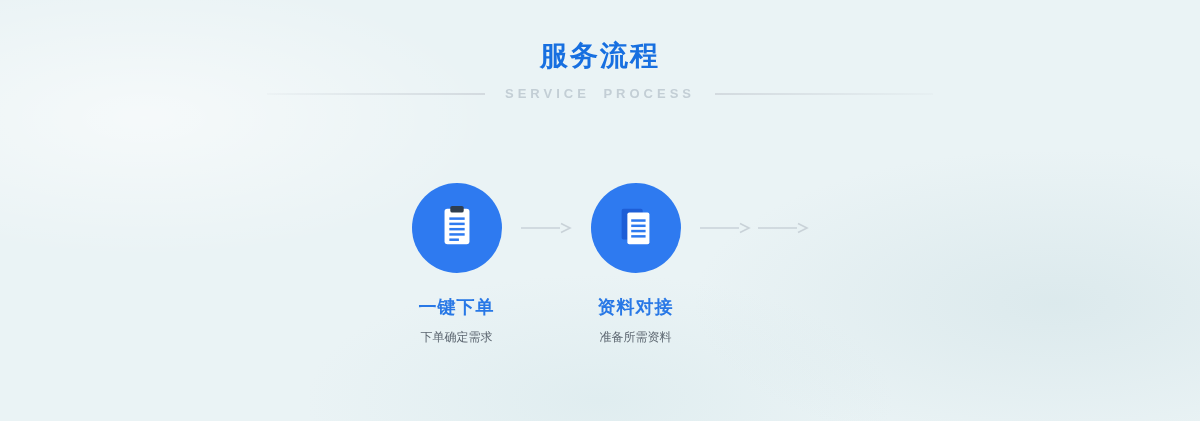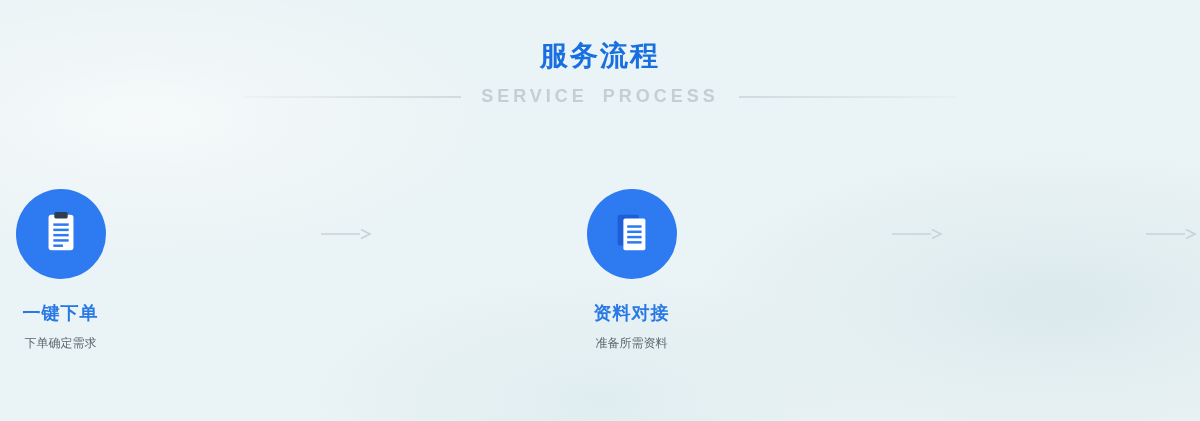--- a/index.html
+++ b/index.html
@@ -30,31 +30,32 @@
     justify-content: center;
     gap: 20px;
   }
   .divider {
     width: 218px;
     height: 2px;
   }
   .divider.left  { background: linear-gradient(to left,  #d3dadf, rgba(211,218,223,0.15)); }
   .divider.right { background: linear-gradient(to right, #d3dadf, rgba(211,218,223,0.15)); }
   .page-subtitle {
-    font-size: 18px;
+    font-size: 13px;
     font-weight: bold;
     letter-spacing: 4px;
     color: var(--subtitle, #c3ced5);
     word-spacing: 6px;
   }
   .steps-row {
     margin-top: 82px;
     display: flex;
-    justify-content: space-between;
+    justify-content: center;
     align-items: flex-start;
+    padding-left: 8px;
   }
   .step {
     width: 121px;
     display: flex;
     flex-direction: column;
     align-items: center;
   }
   .circle {
     width: 90px;
     height: 90px;

